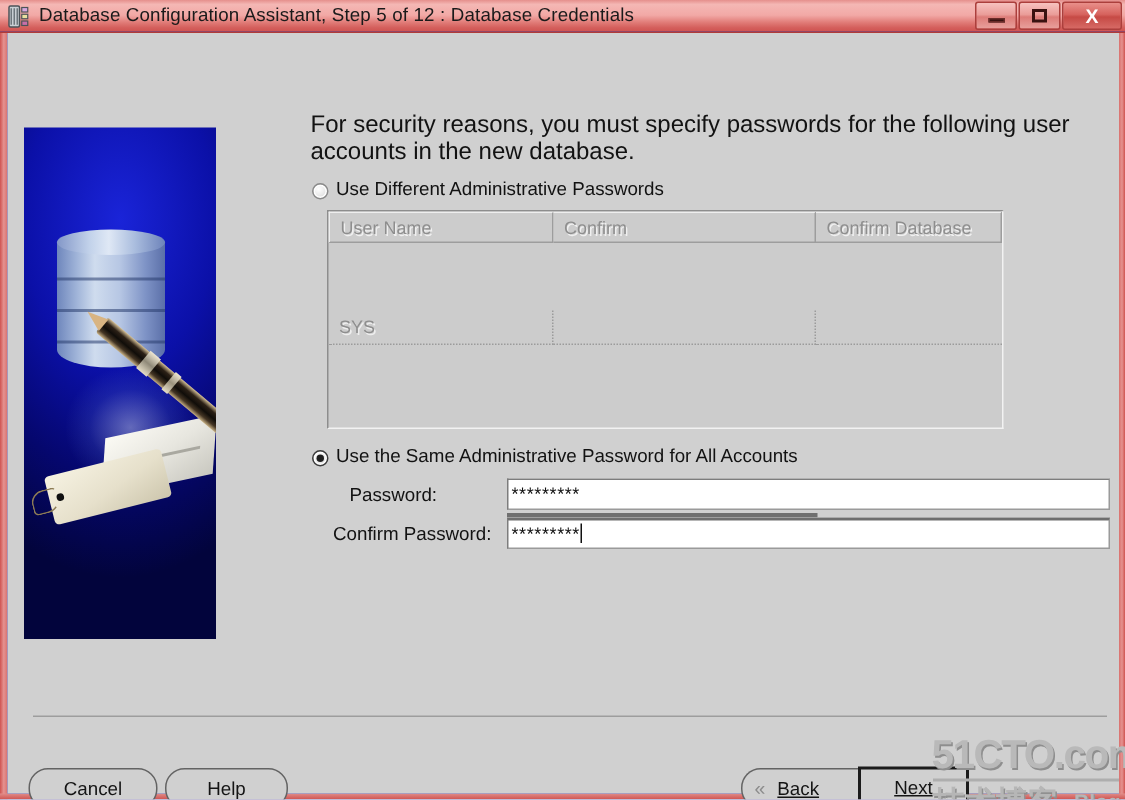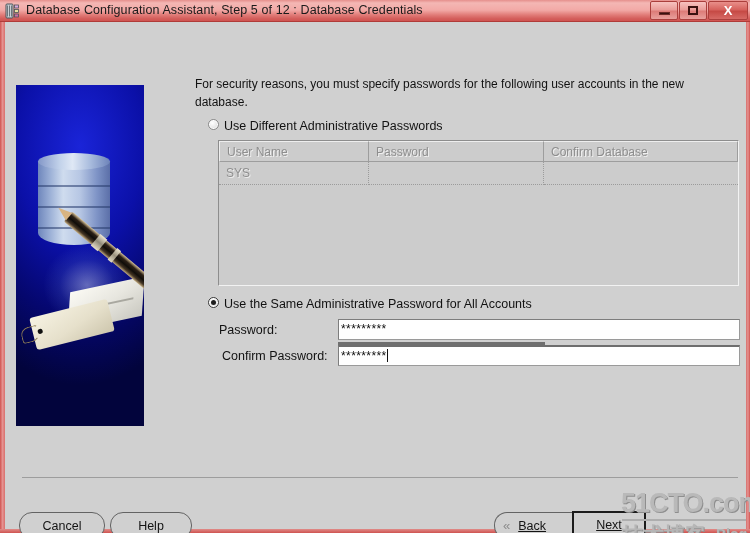--- a/index.html
+++ b/index.html
@@ -214,30 +214,30 @@
     position: absolute;
     left: 28px; top: 160px;
     width: 86px; height: 80px;
     background: radial-gradient(ellipse at 50% 50%, rgba(225,235,255,0.42) 0%, rgba(120,150,230,0.14) 45%, rgba(0,0,0,0) 72%);
     pointer-events: none;
   }
 
   
   .intro {
     position: absolute;
-    left: 190px; top: 53px;
+    left: 202px; top: 53px;
     width: 520px;
-    font-size: 12px;
+    font-size: 16px;
     color: #121212;
     line-height: 18px;
   }
   .radio-row {
     position: absolute;
     display: flex;
-    align-items: flex-start;
+    align-items: flex-end;
     gap: 5px;
     font-size: 12.5px;
     color: #121212;
   }
   .radio-row.top { left: 203px; top: 97px; }
   .radio-row.bottom { left: 203px; top: 275px; }
   .radio {
     width: 11px; height: 11px;
     border-radius: 50%;
     border: 1px solid #8a8a8a;
@@ -256,21 +256,21 @@
     background: #1f1f1f;
   }
   .radio.checked {
     border-color: #3c3c3c;
   }
 
   
   .table-wrap {
     position: absolute;
     left: 213px; top: 118px;
-    width: 521px;
+    width: 451px;
     height: 146px;
     background: #cccccc;
     border: 1px solid #9a9a9a;
     border-top-color: #8d8d8d;
     border-left-color: #8d8d8d;
     border-right-color: #f2f2f2;
     border-bottom-color: #f2f2f2;
     box-sizing: border-box;
     overflow: hidden;
   }
@@ -292,20 +292,21 @@
     text-shadow: 1px 1px 0 #f0f0f0;
   }
   .th:first-child { border-left: 1px solid #eeeeee; }
   .th.c1 { width: 150px; }
   .th.c2 { width: 175px; }
   .th.c3 { flex: 1; }
   .trow {
     display: flex;
     height: 23px;
     box-sizing: border-box;
+    margin-top: 45px;
   }
   .td {
     font-size: 12px;
     color: #8e8e8e;
     padding: 4px 0 0 7px;
     border-right: 1px dotted #9b9b9b;
     border-bottom: 1px dotted #9b9b9b;
     box-sizing: border-box;
     height: 23px;
     text-shadow: 1px 1px 0 #eeeeee;
@@ -313,21 +314,21 @@
   .td.c1 { width: 150px; }
   .td.c2 { width: 175px; }
   .td.c3 { flex: 1; border-right: none; }
 
   
   .field-label {
     position: absolute;
     font-size: 12.5px;
     color: #121212;
   }
-  .lbl-pw { left: 214px; top: 301px; }
+  .lbl-pw { left: 228px; top: 301px; }
   .lbl-cpw { left: 217px; top: 327px; }
 
   .pwinput {
     position: absolute;
     height: 21px;
     background: #ffffff;
     border: 1px solid #9a9a9a;
     border-top-color: #7d7d7d;
     border-left-color: #7d7d7d;
     box-sizing: border-box;
@@ -494,21 +495,21 @@
     <div class="intro">For security reasons, you must specify passwords for the following user accounts in the new database.</div>
 
     <div class="radio-row top">
       <span class="radio"></span>
       <span>Use Different Administrative Passwords</span>
     </div>
 
     <div class="table-wrap">
       <div class="thead">
         <div class="th c1">User Name</div>
-        <div class="th c2">Password</div>
+        <div class="th c2">Confirm</div>
         <div class="th c3">Confirm Database</div>
       </div>
       <div class="trow">
         <div class="td c1">SYS</div>
         <div class="td c2"></div>
         <div class="td c3"></div>
       </div>
     </div>
 
     <div class="radio-row bottom">

